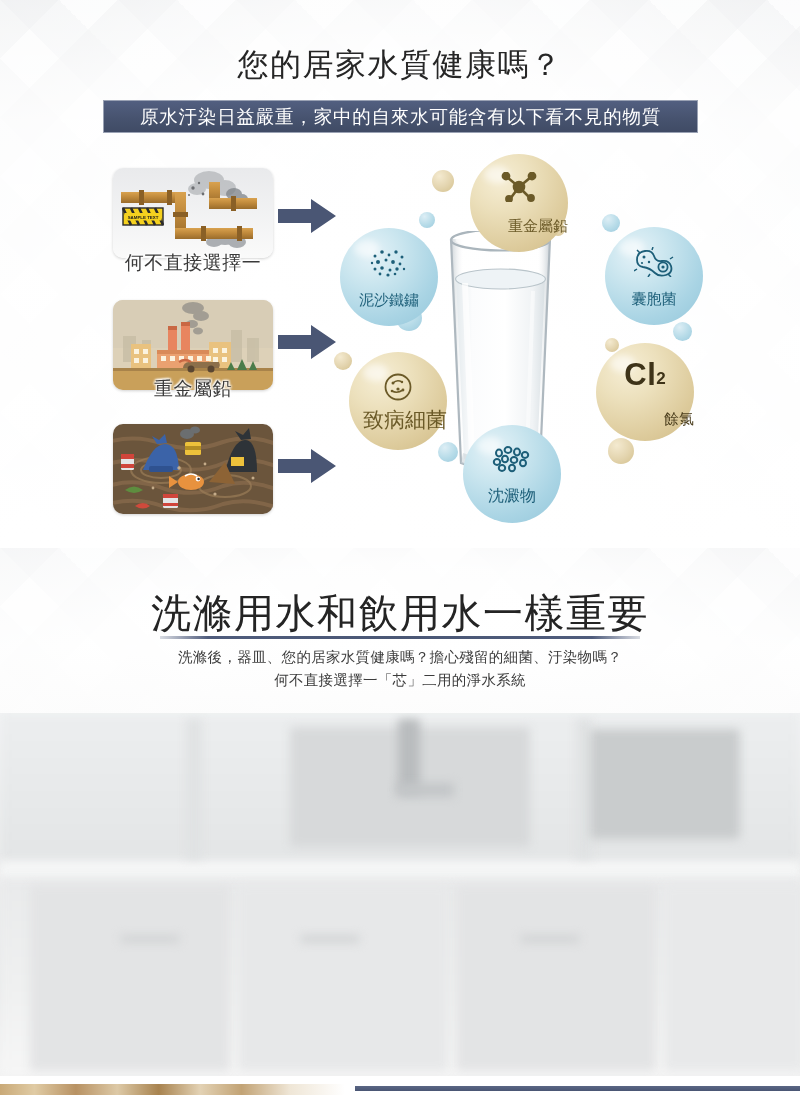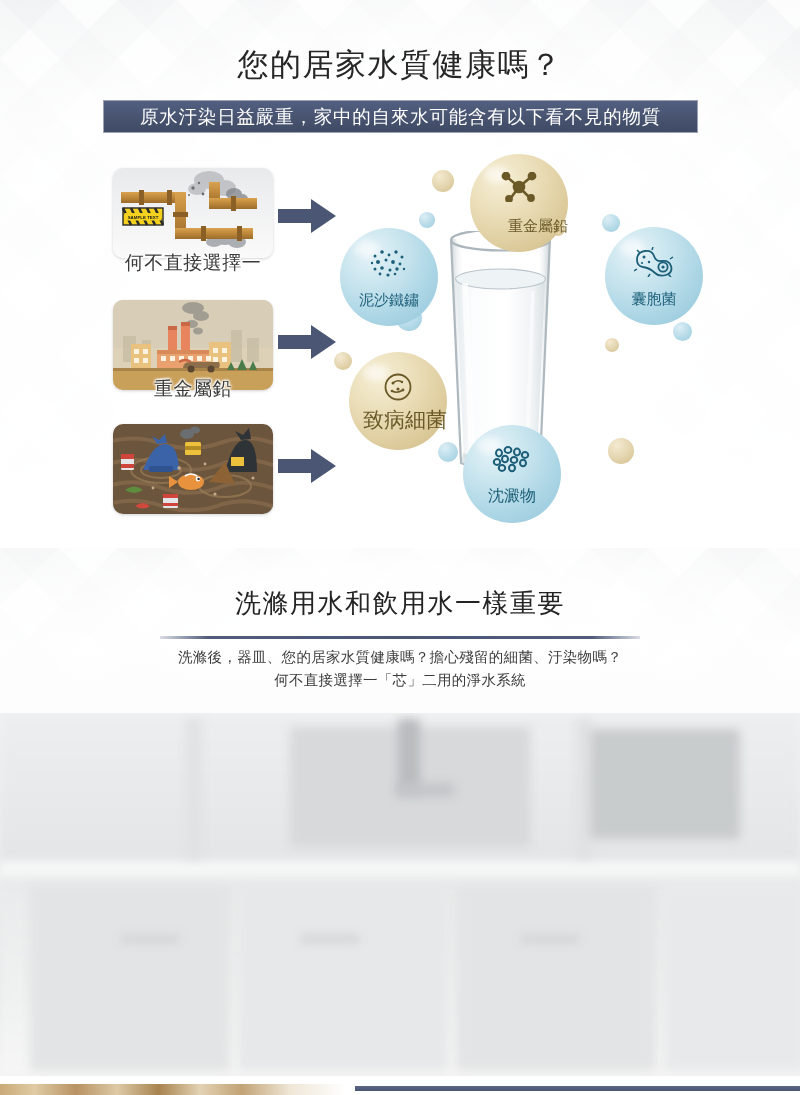--- a/index.html
+++ b/index.html
@@ -81,21 +81,21 @@
   .dot{ position:absolute; border-radius:50%; }
   .dot-blue{ background:radial-gradient(circle at 34% 28%, #ddeef5 0%, #b6dbe8 55%, #9bcadd 100%); }
   .dot-tan{ background:radial-gradient(circle at 34% 28%, #f4ead0 0%, #e3d4ae 55%, #d3c08c 100%); }
 
   
   #sec2{ position:absolute; left:0; top:548px; width:800px; height:528px; overflow:hidden; background:#fbfbfb; }
   #sec2 .veil{ position:absolute; left:0; top:0; width:800px; height:180px;
     background:linear-gradient(180deg, rgba(255,255,255,.70) 0%, rgba(255,255,255,.92) 55%, #fcfcfc 100%); }
 
   .s2-title{ position:absolute; left:0; top:38px; width:800px; text-align:center;
-    font-size:26px; color:#242424; letter-spacing:1.5px; }
+    font-size:40px; color:#242424; letter-spacing:1.5px; }
   .s2-rule{ position:absolute; left:160px; top:88px; width:480px; height:3px;
     background:linear-gradient(90deg,#d9dce3 0%,#4f5c7c 10%,#4a5775 50%,#4f5c7c 90%,#d9dce3 100%); }
   .s2-sub{ position:absolute; left:0; top:98px; width:800px; text-align:center;
     font-size:14.5px; color:#3c3c3c; line-height:23px; letter-spacing:.3px; }
 
   
   .kitchen{ position:absolute; left:0; top:165px; width:800px; height:363px; overflow:hidden;
     background:linear-gradient(180deg,#f2f3f4 0%,#eceded 40%,#e8e9ea 75%,#f2f2f2 100%); }
   .kblur{ position:absolute; filter:blur(5px); }
 
@@ -425,20 +425,27 @@
           </g>
           <g stroke="#6b5a28" stroke-width="1.6" fill="none">
             <path d="M12 12 q4 -4 9 -1"></path>
               <path d="M11 20 q5 3 11 -1"></path>
           </g>
         </svg>
       </div>
       <div class="bl">致病細菌</div>
     </div>
 
+    <div class="bub bub-tan" style="left:596px;top:343px;width:98px;height:98px;padding-bottom:12px;font-size:15px;">
+      <div class="bubicon" style="top:14px;">
+        <span style="font-size:31px;font-weight:700;color:#3e3318;letter-spacing:.5px;">Cl</span>
+          <span style="font-size:17px;font-weight:700;color:#3e3318;align-self:flex-end;padding-bottom:4px;">2</span>
+      </div>
+      <div class="bl" style="color:#4a3d1c;">餘氯</div>
+    </div>
 
     <div class="bub bub-blue" style="left:463px;top:425px;width:98px;height:98px;padding-bottom:16px;font-size:16px;">
       <div class="bubicon" style="top:20px;">
         <svg width="42" height="28" viewBox="0 0 42 28">
           <g fill="none" stroke="#1d5f79" stroke-width="2">
             <ellipse cx="8" cy="8" rx="3" ry="3.4"></ellipse>
               <ellipse cx="17" cy="5" rx="3.4" ry="3"></ellipse>
             <ellipse cx="26" cy="7" rx="3" ry="3.4"></ellipse>
               <ellipse cx="34" cy="10" rx="3.2" ry="3"></ellipse>
             <ellipse cx="6" cy="17" rx="3.2" ry="3"></ellipse>

